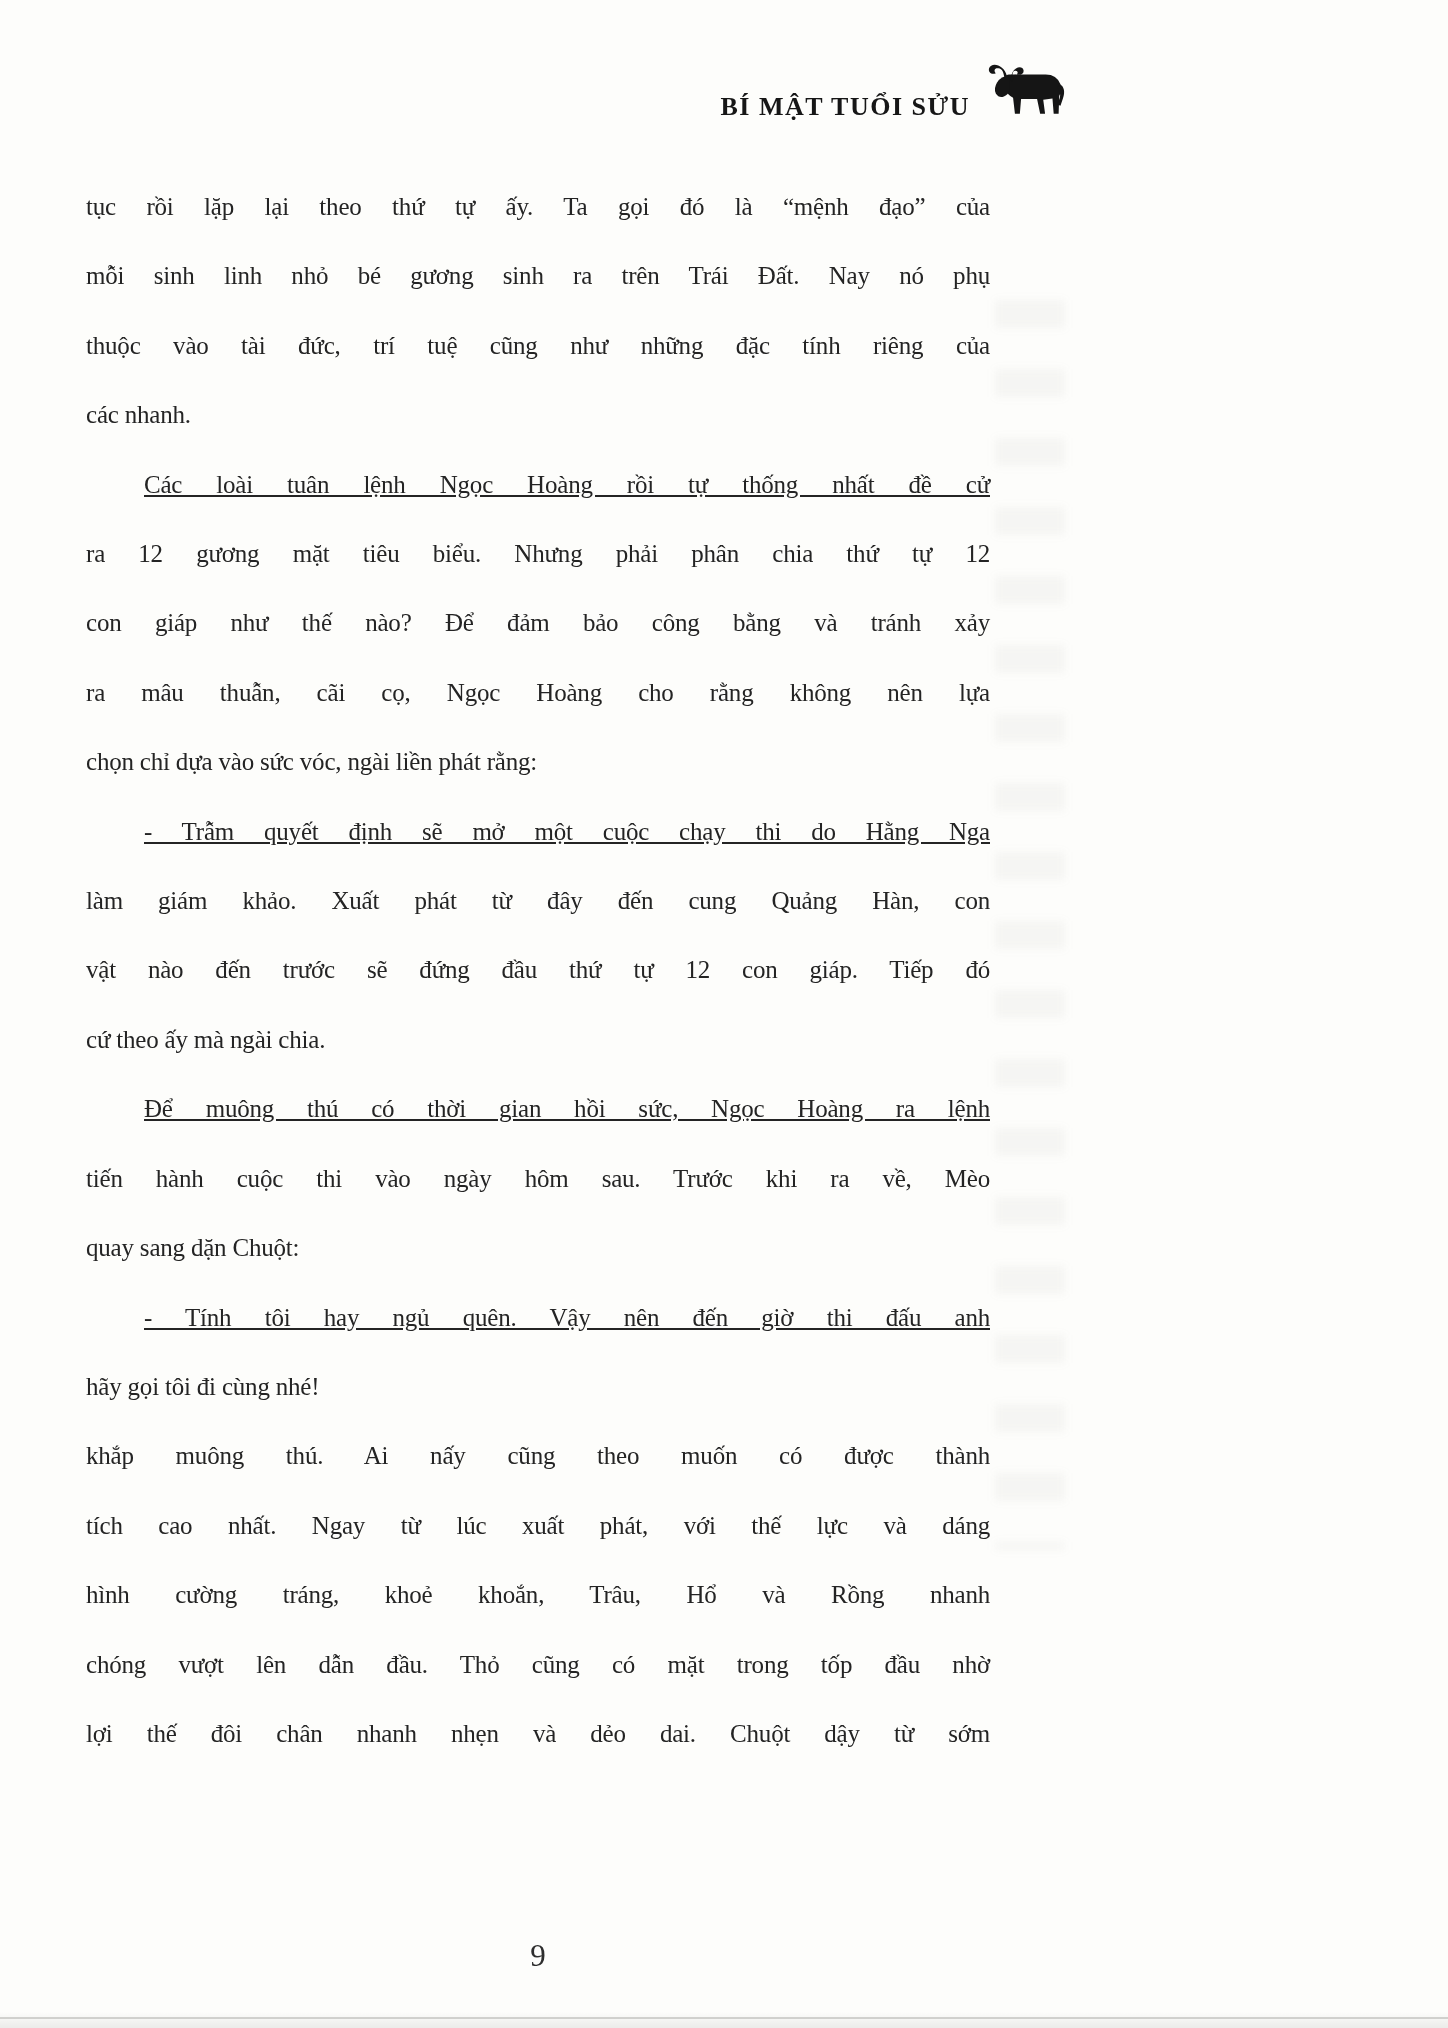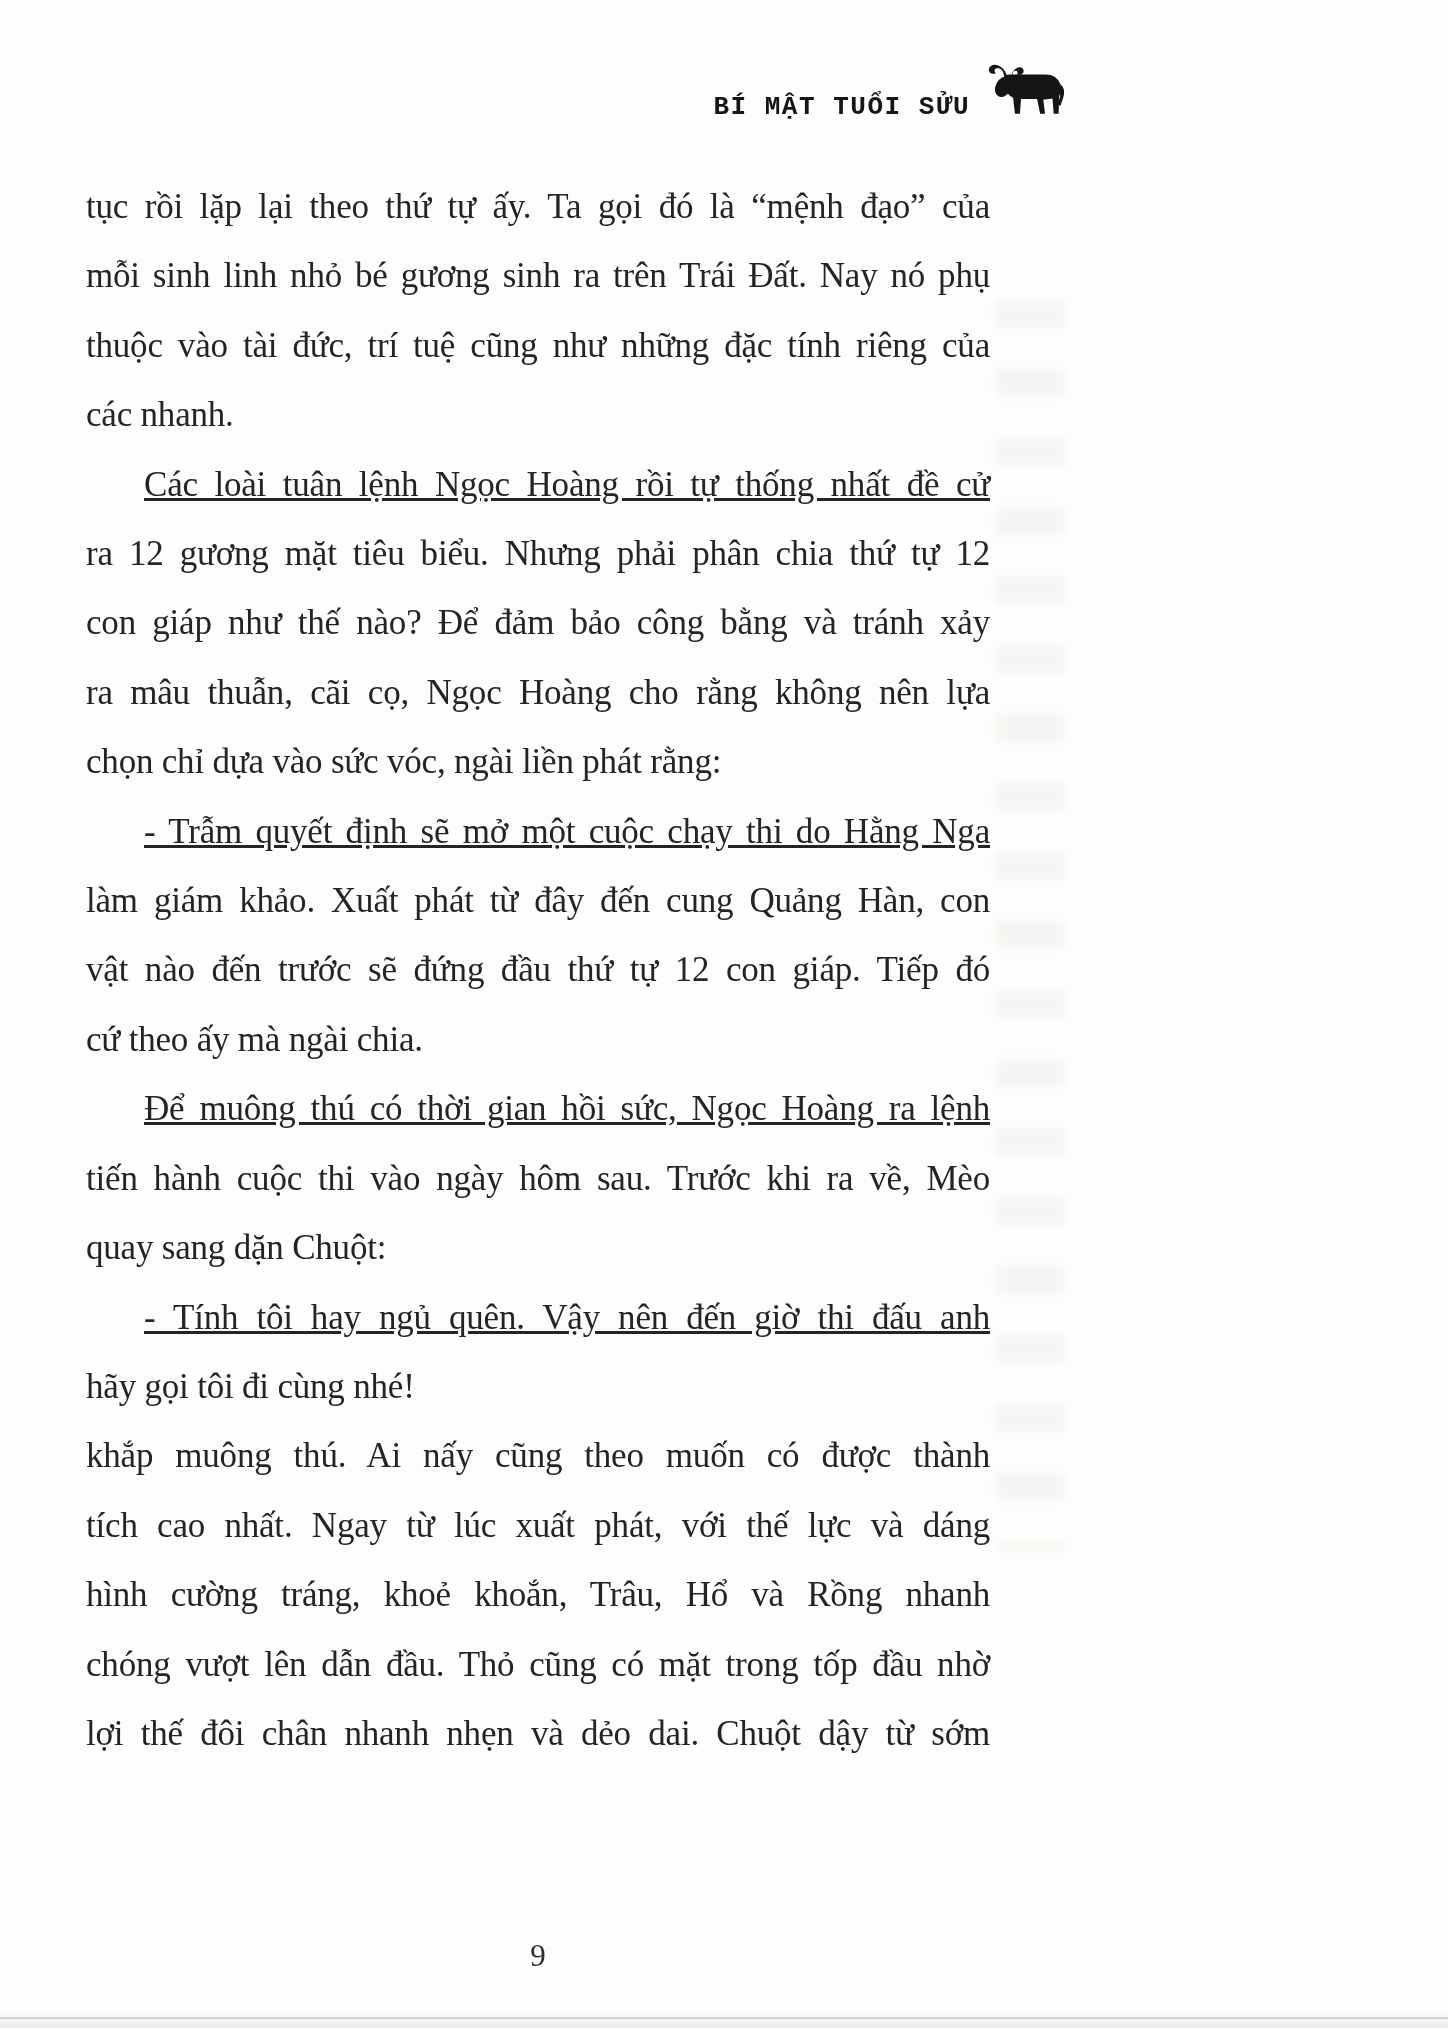--- a/index.html
+++ b/index.html
@@ -18,40 +18,40 @@
   .header {
     position: absolute;
     top: 38px; left: 0;
     width: 1066px; height: 98px;
     display: flex;
     justify-content: flex-end;
     align-items: flex-end;
     gap: 16px;
   }
   .header-title {
-    font-family: Liberation Mono, monospace;
+    font-family: Liberation Serif, serif;
     font-weight: bold;
     font-size: 26px;
     letter-spacing: 1.5px;
     color: #161616;
     line-height: 1;
     margin-bottom: 16px;
     white-space: nowrap;
   }
   .buffalo {
     width: 80px; height: 96px;
     flex: 0 0 auto;
   }
   
   .text-block {
     position: absolute;
     left: 86px; top: 172px;
     width: 904px;
     color: #242424;
-    font-size: 35px;
+    font-size: 25px;
     letter-spacing: -0.2px;
     line-height: 69.4px;
   }
   .line { text-align: justify; }
   .line.fill { text-align-last: justify; }
   .line.end  { text-align-last: left; }
   .line.indent { text-indent: 58px; text-decoration: underline; }
   
   .page-number {
     position: absolute;

